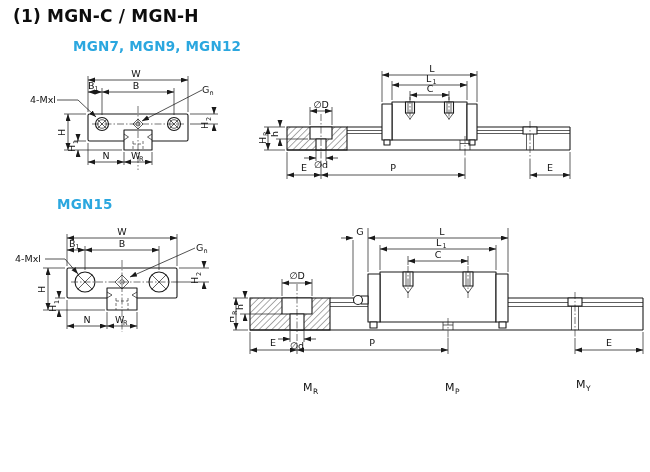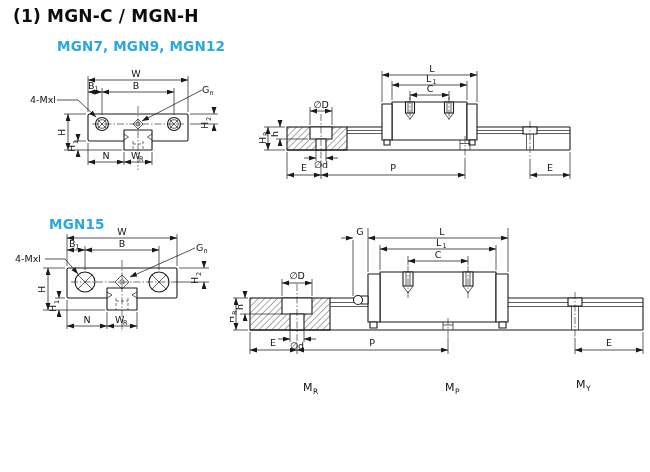--- a/index.html
+++ b/index.html
@@ -33,22 +33,22 @@
         <path d="M0,0 L7,2.5 L0,5 Z" fill="#1a1a1a"></path>
       </marker>
       <pattern id="hp" width="4.5" height="4.5" patternUnits="userSpaceOnUse" patternTransform="rotate(45)">
         <rect width="4.5" height="4.5" fill="#fff"></rect>
         <line x1="0" y1="0" x2="0" y2="4.5" stroke="#444" stroke-width="0.9"></line>
       </pattern>
     </defs>
   </svg>
 
   <div class="abs page-title">(1) MGN-C / MGN-H</div>
-  <div class="abs series-heading" style="left:57px;top:38px;">MGN7, MGN9, MGN12</div>
-  <div class="abs series-heading" style="left:49px;top:196px;margin-top:20px;">MGN15</div>
+  <div class="abs series-heading" style="left:73px;top:38px;">MGN7, MGN9, MGN12</div>
+  <div class="abs series-heading" style="left:57px;top:196px;">MGN15</div>
 
   <svg class="abs" style="left:30px;top:66px;" width="205" height="140" viewBox="0 0 205 140">
 
     <rect class="olf" x="58" y="48" width="100" height="27" rx="1.5"></rect>
     <circle class="olf" cx="72" cy="58" r="6.5"></circle>
       <circle class="thin" cx="72" cy="58" r="4.3"></circle>
     <line class="thin" x1="67.4" y1="53.4" x2="76.6" y2="62.6"></line>
       <line class="thin" x1="67.4" y1="62.6" x2="76.6" y2="53.4"></line>
     <circle class="olf" cx="144" cy="58" r="6.5"></circle>
       <circle class="thin" cx="144" cy="58" r="4.3"></circle>

